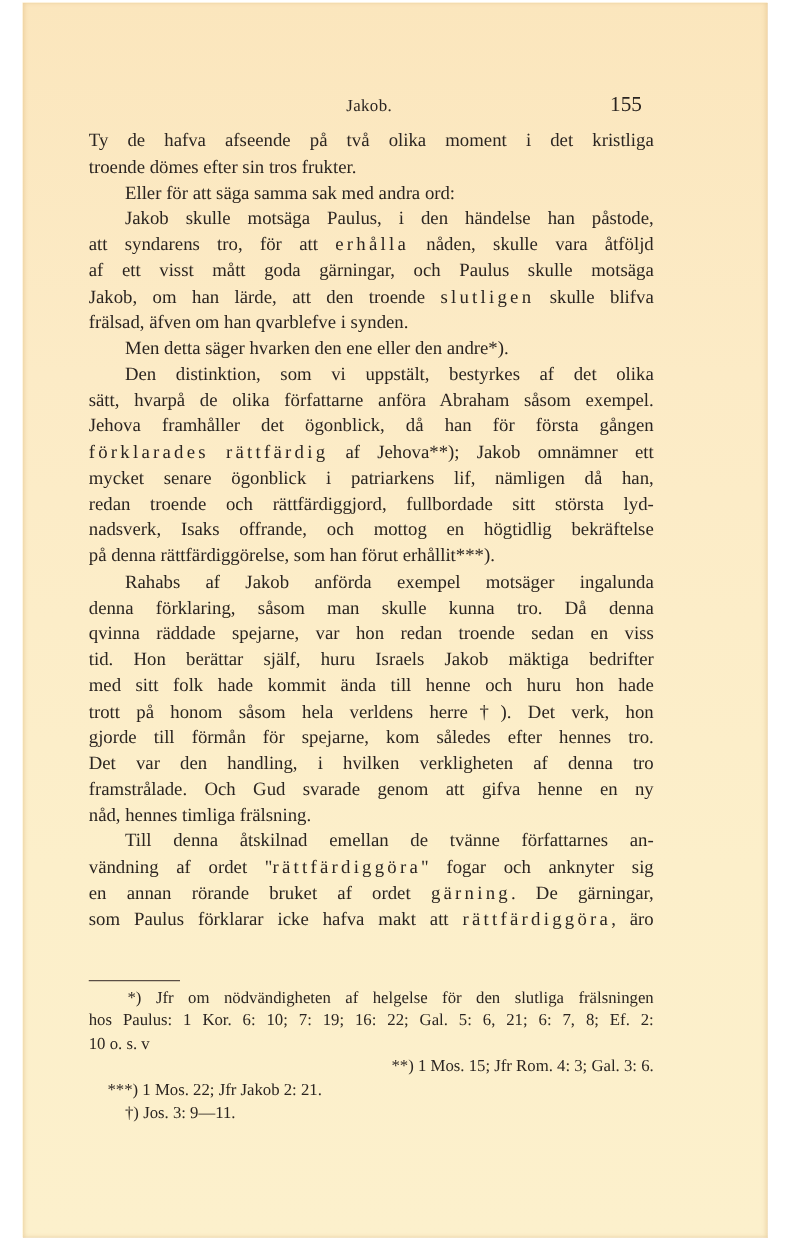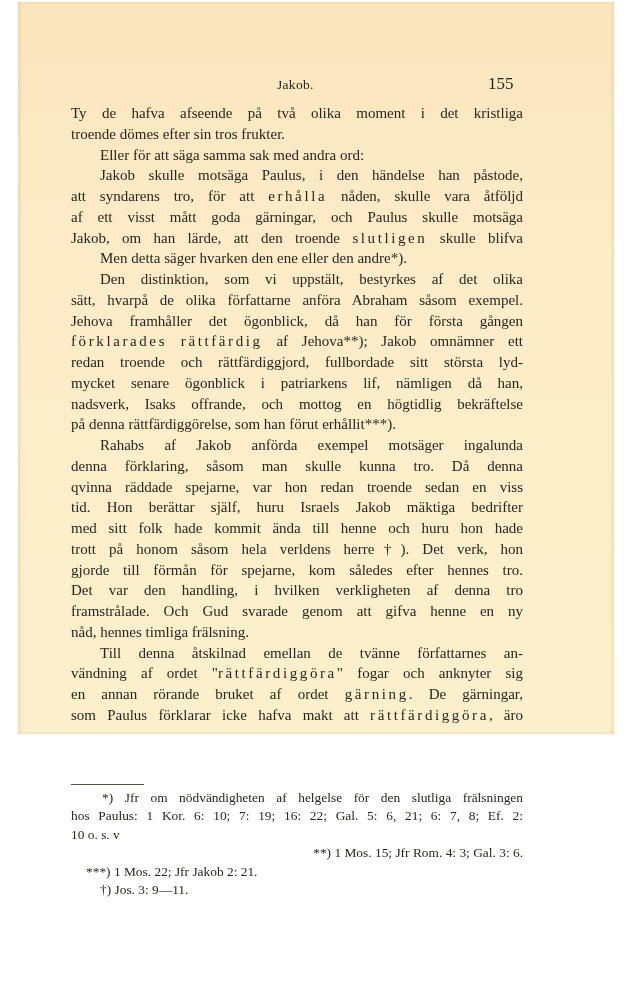--- a/index.html
+++ b/index.html
@@ -1,21 +1,21 @@
 <!DOCTYPE html>
 <html><head>
 <meta charset="utf-8">
 <style>
   html, body { margin: 0; padding: 0; }
   body {
     width: 629px; height: 996px; background: #ffffff; position: relative; overflow: hidden;
     font-family: "Liberation Serif", "DejaVu Serif", serif;
   }
   .page {
-    position: absolute; left: 18px; top: 2px; width: 596px; height: 732px;
+    position: absolute; left: 18px; top: 2px; width: 596px; height: 988px;
     background: linear-gradient(180deg, #fbe6bd 0%, #fcebc6 30%, #fcefca 70%, #fcf0cc 100%);
     box-shadow: inset 2px 0 3px rgba(220,180,120,0.35), inset -2px 0 3px rgba(220,180,120,0.3);
   }
   .header {
     position: absolute; top: 72px; left: 0; width: 596px; height: 20px;
     font-size: 14px; color: #2a2420;
   }
   .header .title { position: absolute; left: 259px; top: 3px; letter-spacing: 0.3px; font-size: 13.5px; }
   .header .pagenum { position: absolute; left: 470px; top: 0px; font-size: 17px; }
   .body {
@@ -57,31 +57,32 @@
       <span class="line last">troende dömes efter sin tros frukter.</span>
     </p>
     <p class="ind">
       <span class="line last" style="text-indent:29px">Eller för att säga samma sak med andra ord:</span>
     </p>
     <p>
       <span class="line" style="text-indent:29px">Jakob skulle motsäga Paulus, i den händelse han påstode,</span>
       <span class="line">att syndarens tro, för att <span class="sp">erhålla</span> nåden, skulle vara åtföljd</span>
       <span class="line">af ett visst mått goda gärningar, och Paulus skulle motsäga</span>
       <span class="line">Jakob, om han lärde, att den troende <span class="sp">slutligen</span> skulle blifva</span>
+      <span class="line last">frälsad, äfven om han qvarblefve i synden.</span>
     </p>
     <p>
       <span class="line last" style="text-indent:29px">Men detta säger hvarken den ene eller den andre*).</span>
     </p>
     <p>
       <span class="line" style="text-indent:29px">Den distinktion, som vi uppstält, bestyrkes af det olika</span>
       <span class="line">sätt, hvarpå de olika författarne anföra Abraham såsom exempel.</span>
       <span class="line">Jehova framhåller det ögonblick, då han för första gången</span>
       <span class="line"><span class="sp">förklarades</span> <span class="sp">rättfärdig</span> af Jehova**); Jakob omnämner ett</span>
+      <span class="line">mycket senare ögonblick i patriarkens lif, nämligen då han,</span>
       <span class="line">redan troende och rättfärdiggjord, fullbordade sitt största lyd-</span>
-      <span class="line">mycket senare ögonblick i patriarkens lif, nämligen då han,</span>
       <span class="line">nadsverk, Isaks offrande, och mottog en högtidlig bekräftelse</span>
       <span class="line last">på denna rättfärdiggörelse, som han förut erhållit***).</span>
     </p>
     <p>
       <span class="line" style="text-indent:29px">Rahabs af Jakob anförda exempel motsäger ingalunda</span>
       <span class="line">denna förklaring, såsom man skulle kunna tro. Då denna</span>
       <span class="line">qvinna räddade spejarne, var hon redan troende sedan en viss</span>
       <span class="line">tid. Hon berättar själf, huru Israels Jakob mäktiga bedrifter</span>
       <span class="line">med sitt folk hade kommit ända till henne och huru hon hade</span>
       <span class="line">trott på honom såsom hela verldens herre†). Det verk, hon</span>

